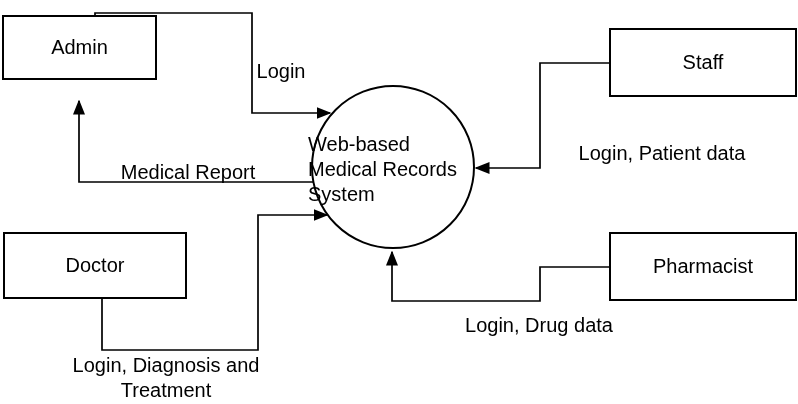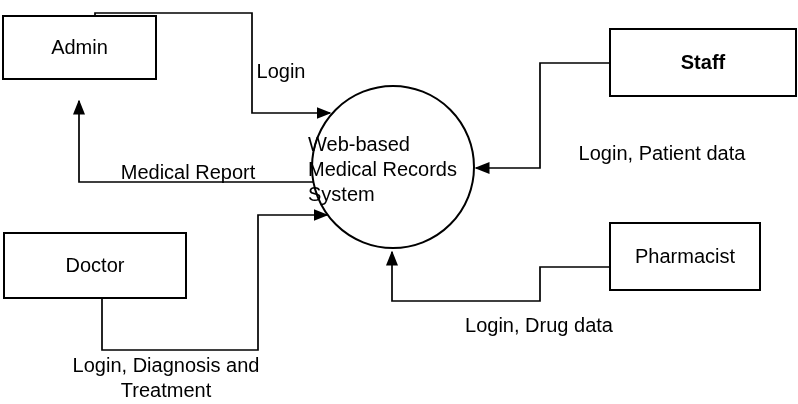--- a/index.html
+++ b/index.html
@@ -39,23 +39,23 @@
     position: absolute;
     box-sizing: border-box;
     border: 2px solid #000000;
     background: #ffffff;
     display: flex;
     align-items: center;
     justify-content: center;
     font-size: 20px;
   }
   .entity-admin      { left: 2px;   top: 15px;  width: 155px; height: 65px; }
-  .entity-staff      { left: 609px; top: 28px;  width: 188px; height: 69px; font-weight: bold; }
+  .entity-staff      { left: 609px; top: 28px;  width: 188px; height: 69px; }
   .entity-doctor     { left: 3px;   top: 232px; width: 184px; height: 67px; }
-  .entity-pharmacist { left: 609px; top: 222px; width: 152px; height: 69px; }
+  .entity-pharmacist { left: 609px; top: 232px; width: 188px; height: 69px; }
   .process-label {
     position: absolute;
     left: 393px;
     top: 132px;
     width: 170px;
     transform: translateX(-50%);
     font-size: 20px;
     line-height: 25px;
   }
   .process-label span { display: block; }

